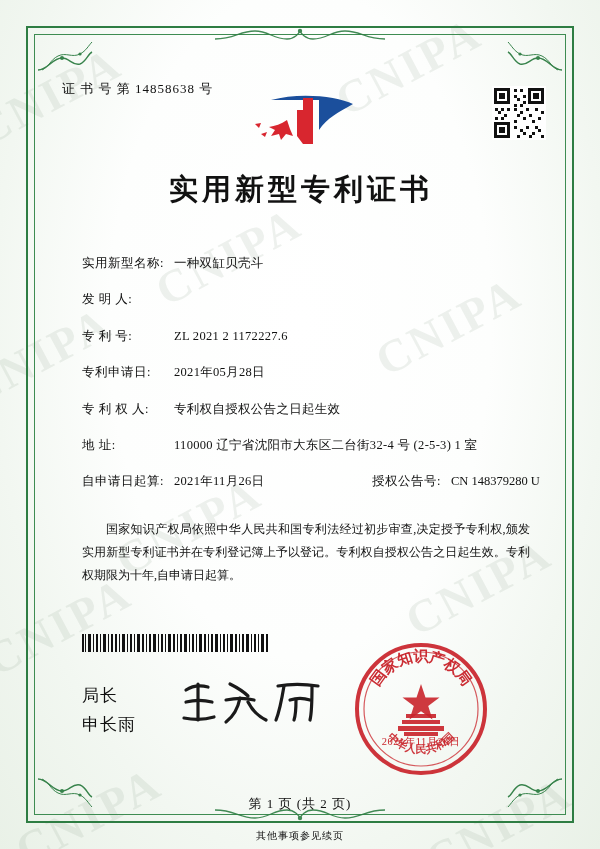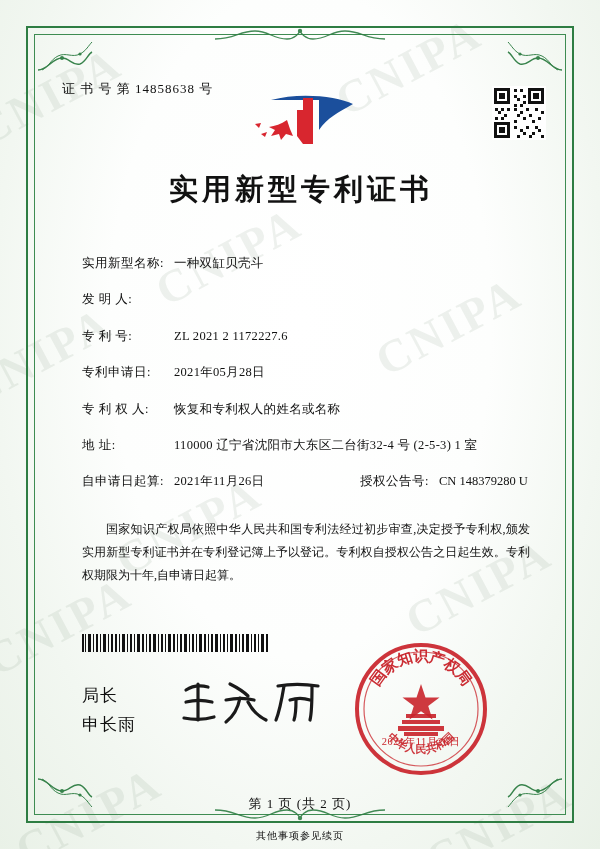--- a/index.html
+++ b/index.html
@@ -146,21 +146,21 @@
   .field-value {
     flex: 1;
     letter-spacing: 0.3px;
   }
   .field-row.two-col .field-value {
     flex: 0 0 auto;
     min-width: 168px;
   }
   .field-label2 {
     flex: 0 0 auto;
-    margin-left: 18px;
+    margin-left: 30px;
     white-space: nowrap;
     letter-spacing: 0.5px;
   }
   .field-value2 {
     margin-left: 10px;
     flex: 1;
   }
 
   .paragraphs {
     margin-top: 26px;
@@ -398,21 +398,21 @@
       <div class="field-row">
         <div class="field-label">专 利 号:</div>
         <div class="field-value">ZL 2021 2 1172227.6</div>
       </div>
       <div class="field-row">
         <div class="field-label">专利申请日:</div>
         <div class="field-value">2021年05月28日</div>
       </div>
       <div class="field-row">
         <div class="field-label">专 利 权 人:</div>
-        <div class="field-value">恢复和专利权人的姓名或名称</div>
+        <div class="field-value">专利权自授权公告之日起生效</div>
       </div>
       <div class="field-row">
         <div class="field-label">地 址:</div>
         <div class="field-value">110000 辽宁省沈阳市大东区二台街32-4 号 (2-5-3) 1 室</div>
       </div>
       <div class="field-row two-col">
         <div class="field-label">自申请日起算:</div>
         <div class="field-value">2021年11月26日</div>
         <div class="field-label2">授权公告号:</div>
         <div class="field-value2">CN 148379280 U</div>

